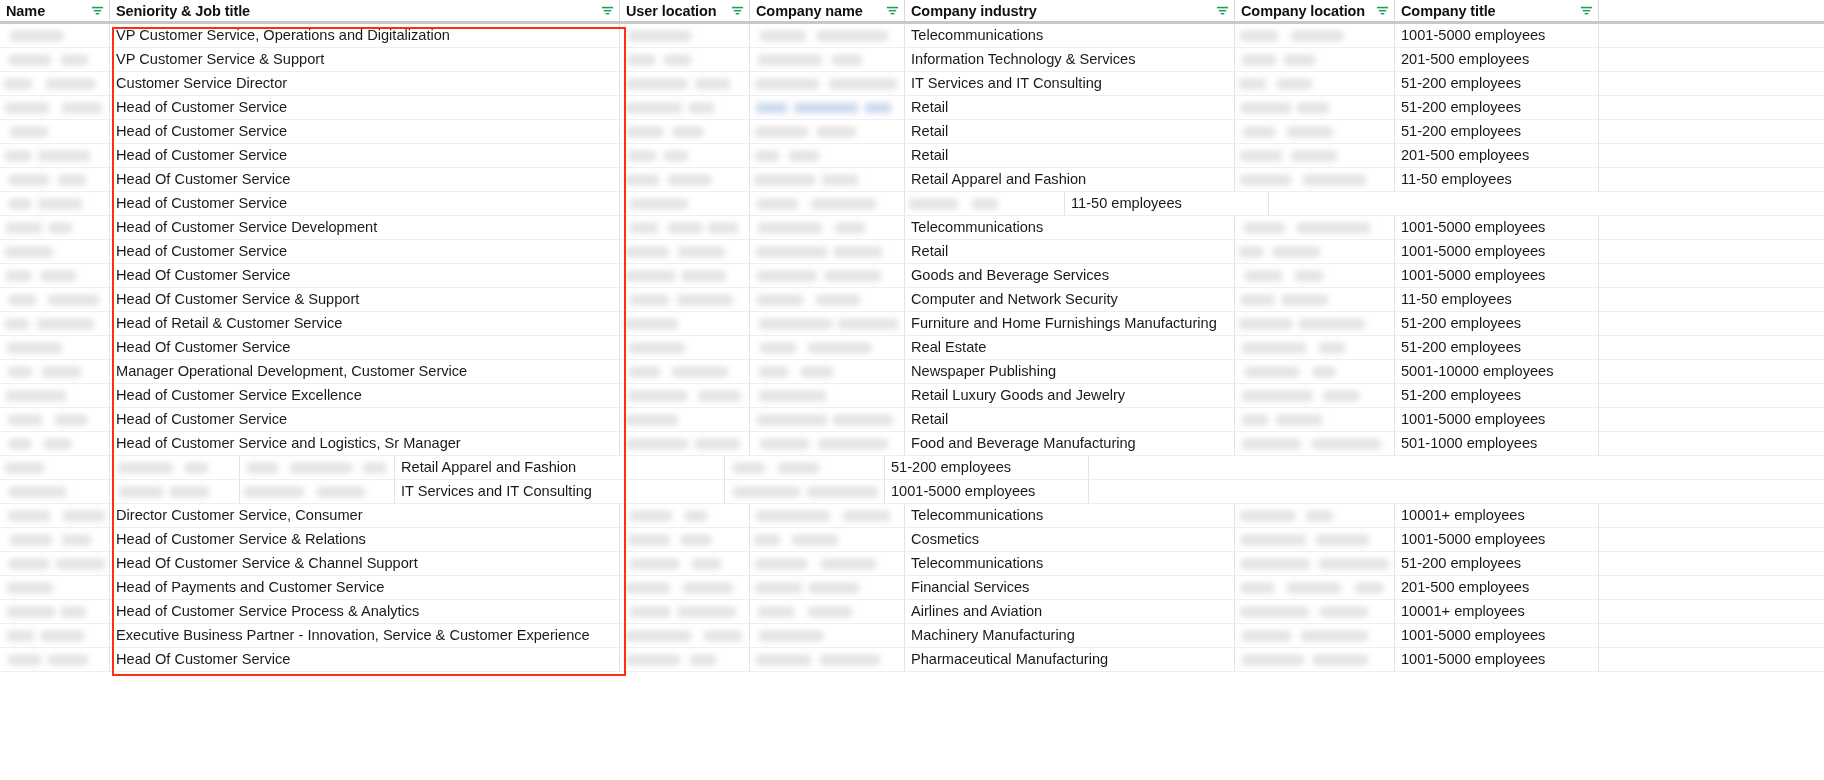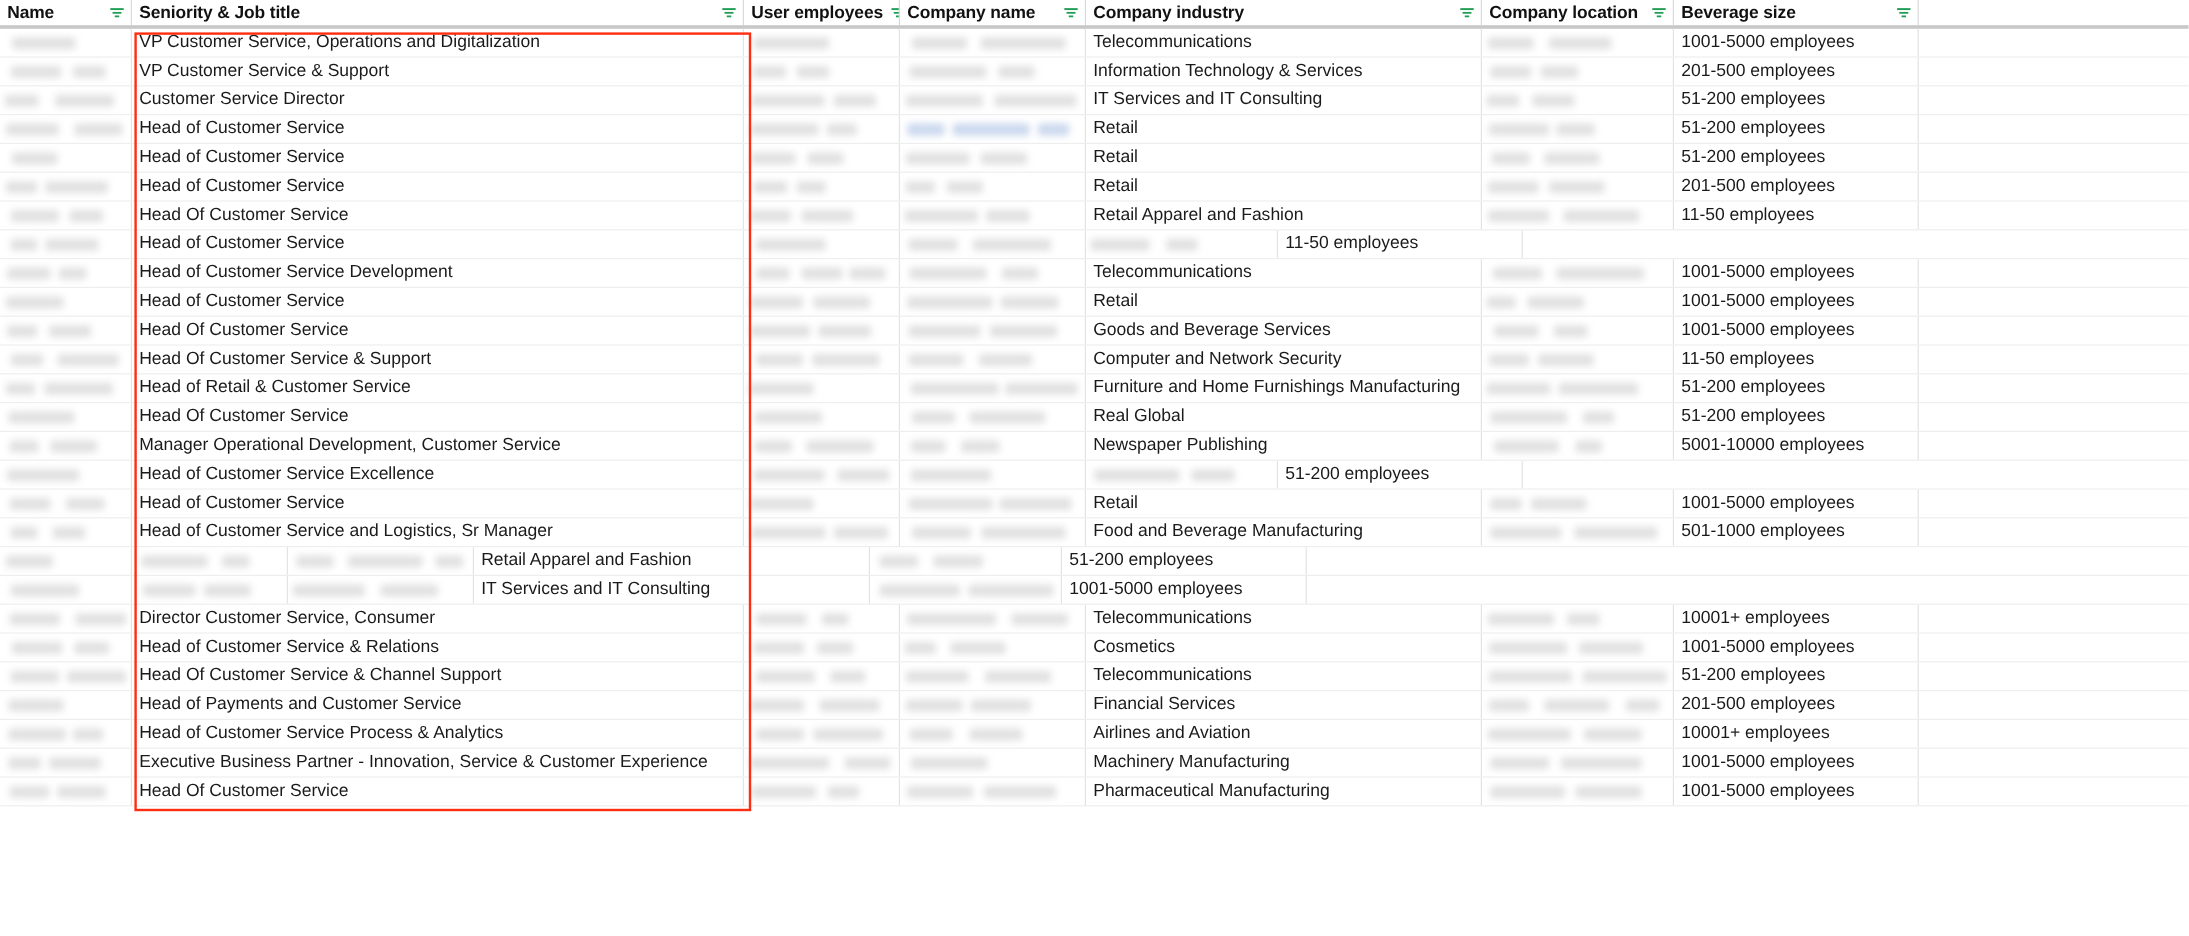--- a/index.html
+++ b/index.html
@@ -113,21 +113,21 @@
         <span class="hlabel">Seniority &amp; Job title</span>
         <span>
           <svg class="filter-icon" viewBox="0 0 14 14">
             <rect x="1" y="3" width="12" height="1.7" fill="#1e9e54"></rect>
             <rect x="3" y="6.4" width="8" height="1.6" fill="#1e9e54"></rect>
             <rect x="5" y="9.6" width="4" height="1.6" fill="#1e9e54"></rect>
           </svg>
         </span>
       </div>
       <div class="hcell" style="width: 130px; flex: 0 0 130px;">
-        <span class="hlabel">User employees</span>
+        <span class="hlabel">User location</span>
         <span>
           <svg class="filter-icon" viewBox="0 0 14 14">
             <rect x="1" y="3" width="12" height="1.7" fill="#1e9e54"></rect>
             <rect x="3" y="6.4" width="8" height="1.6" fill="#1e9e54"></rect>
             <rect x="5" y="9.6" width="4" height="1.6" fill="#1e9e54"></rect>
           </svg>
         </span>
       </div>
       <div class="hcell" style="width: 155px; flex: 0 0 155px;">
         <span class="hlabel">Company name</span>
@@ -153,21 +153,21 @@
         <span class="hlabel">Company location</span>
         <span>
           <svg class="filter-icon" viewBox="0 0 14 14">
             <rect x="1" y="3" width="12" height="1.7" fill="#1e9e54"></rect>
             <rect x="3" y="6.4" width="8" height="1.6" fill="#1e9e54"></rect>
             <rect x="5" y="9.6" width="4" height="1.6" fill="#1e9e54"></rect>
           </svg>
         </span>
       </div>
       <div class="hcell" style="width: 204px; flex: 0 0 204px;">
-        <span class="hlabel">Beverage size</span>
+        <span class="hlabel">Company title</span>
         <span>
           <svg class="filter-icon" viewBox="0 0 14 14">
             <rect x="1" y="3" width="12" height="1.7" fill="#1e9e54"></rect>
             <rect x="3" y="6.4" width="8" height="1.6" fill="#1e9e54"></rect>
             <rect x="5" y="9.6" width="4" height="1.6" fill="#1e9e54"></rect>
           </svg>
         </span>
       </div>
     </div>
 
@@ -524,21 +524,21 @@
           <span>Head Of Customer Service</span>
         </div>
         <div class="cell blur-cell" style="width: 130px; flex: 0 0 130px;">
           <span class="blob" style="left:8.9px;width:56.2px;"></span>
         </div>
         <div class="cell blur-cell" style="width: 155px; flex: 0 0 155px;">
           <span class="blob" style="left:9.6px;width:36.2px;"></span>
           <span class="blob" style="left:58.3px;width:62.8px;"></span>
         </div>
         <div class="cell" style="width: 330px; flex: 0 0 330px;">
-          <span>Real Global</span>
+          <span>Real Estate</span>
         </div>
         <div class="cell blur-cell" style="width: 160px; flex: 0 0 160px;">
           <span class="blob" style="left:6.6px;width:64.1px;"></span>
           <span class="blob" style="left:83.7px;width:26.5px;"></span>
         </div>
         <div class="cell" style="width: 204px; flex: 0 0 204px;">
           <span>51-200 employees</span>
         </div>
       </div>
       <div class="row">
@@ -574,20 +574,23 @@
         </div>
         <div class="cell" style="width: 510px; flex: 0 0 510px;">
           <span>Head of Customer Service Excellence</span>
         </div>
         <div class="cell blur-cell" style="width: 130px; flex: 0 0 130px;">
           <span class="blob" style="left:8.3px;width:58.9px;"></span>
           <span class="blob" style="left:78.0px;width:43.3px;"></span>
         </div>
         <div class="cell blur-cell" style="width: 155px; flex: 0 0 155px;">
           <span class="blob" style="left:8.6px;width:67.6px;"></span>
+        </div>
+        <div class="cell" style="width: 330px; flex: 0 0 330px;">
+          <span>Retail Luxury Goods and Jewelry</span>
         </div>
         <div class="cell blur-cell" style="width: 160px; flex: 0 0 160px;">
           <span class="blob" style="left:7.1px;width:70.5px;"></span>
           <span class="blob" style="left:87.9px;width:35.7px;"></span>
         </div>
         <div class="cell" style="width: 204px; flex: 0 0 204px;">
           <span>51-200 employees</span>
         </div>
       </div>
       <div class="row">

